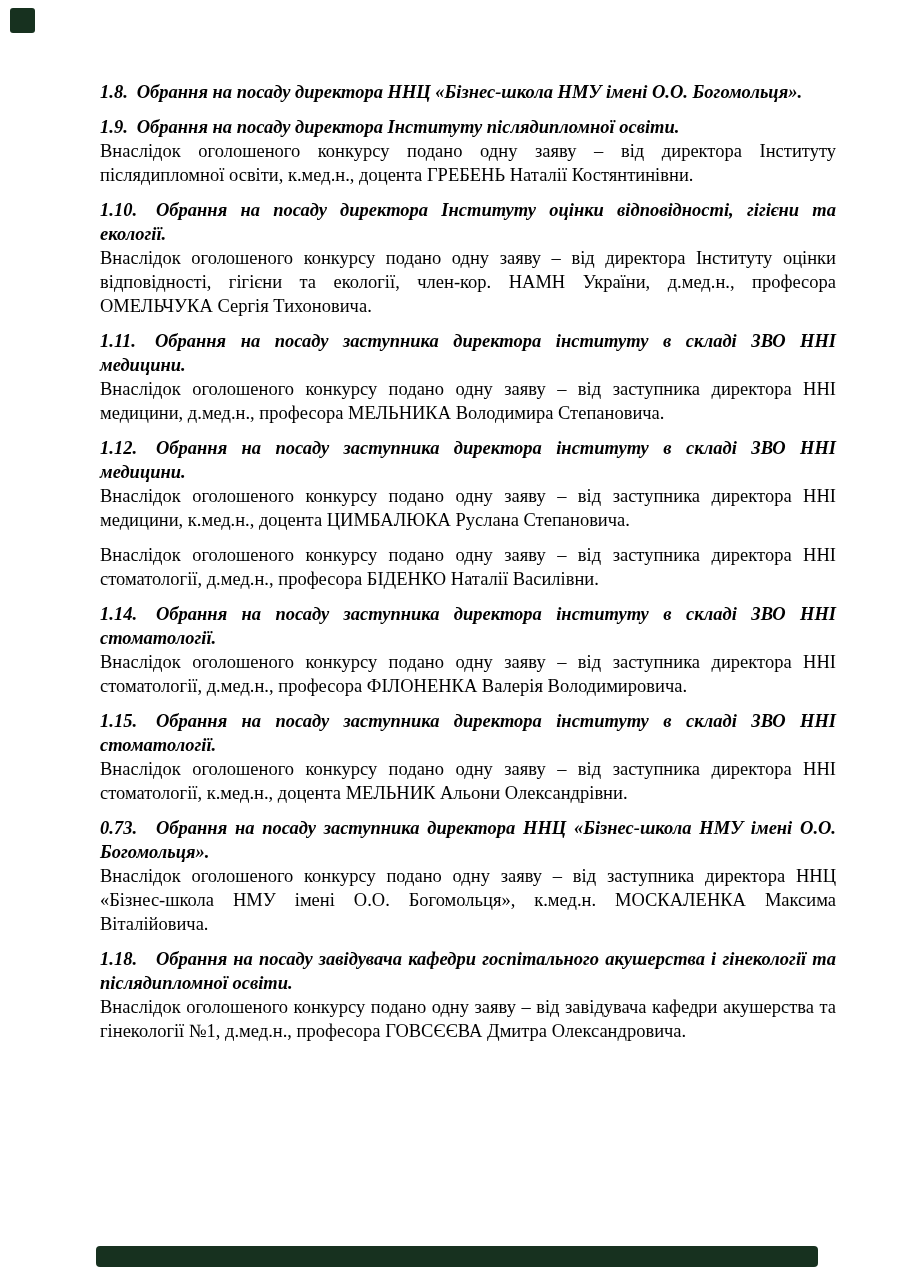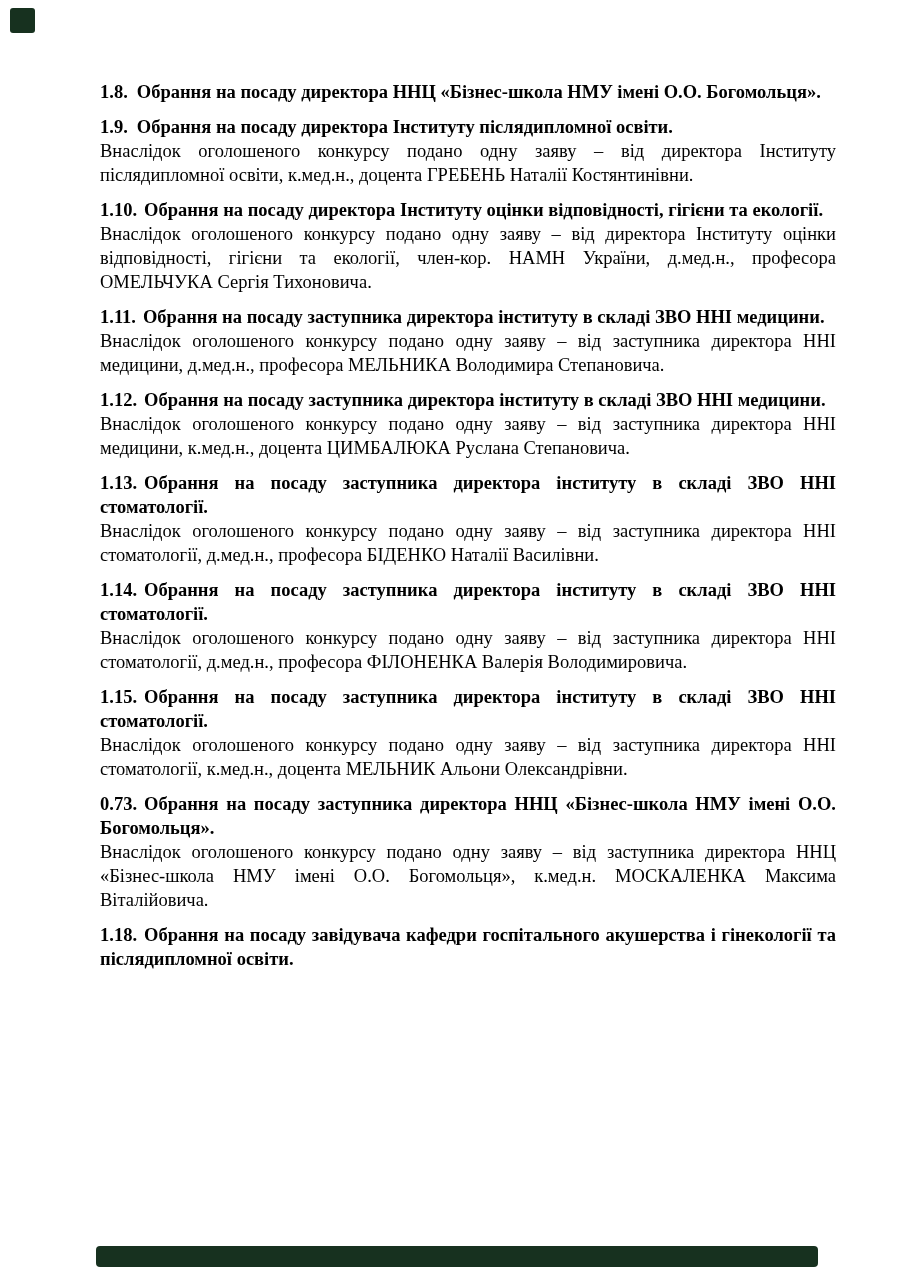--- a/index.html
+++ b/index.html
@@ -26,26 +26,27 @@
     margin: 0 0 11px 0;
   }
   .section p {
     margin: 0;
     font-size: 18.5px;
     line-height: 24px;
     text-align: justify;
   }
   .heading {
     font-weight: bold;
+    font-style: italic;
   }
   .heading .num {
     margin-right: 9px;
   }
   .heading .num.wide {
-    margin-right: 7px;
+    margin-right: 19px;
   }
   
   .scan-square {
     position: absolute;
     left: 10px;
     top: 8px;
     width: 25px;
     height: 25px;
     border-radius: 3px;
   }
@@ -82,21 +83,20 @@
     <p class="heading"><span class="num wide">1.11.</span><span class="title">Обрання на посаду заступника директора інституту в складі ЗВО ННІ медицини.</span></p>
     <p class="body">Внаслідок оголошеного конкурсу подано одну заяву – від заступника директора ННІ медицини, д.мед.н., професора МЕЛЬНИКА Володимира Степановича.</p>
   </section>
 
   <section class="section">
     <p class="heading"><span class="num wide">1.12.</span><span class="title">Обрання на посаду заступника директора інституту в складі ЗВО ННІ медицини.</span></p>
     <p class="body">Внаслідок оголошеного конкурсу подано одну заяву – від заступника директора ННІ медицини, к.мед.н., доцента ЦИМБАЛЮКА Руслана Степановича.</p>
   </section>
 
   <section class="section">
-    <p class="heading"><span class="num wide">1.13.</span><span class="title">Обрання на посаду заступника директора інституту в складі ЗВО ННІ стоматології.</span></p>
     <p class="body">Внаслідок оголошеного конкурсу подано одну заяву – від заступника директора ННІ стоматології, д.мед.н., професора БІДЕНКО Наталії Василівни.</p>
   </section>
 
   <section class="section">
     <p class="heading"><span class="num wide">1.14.</span><span class="title">Обрання на посаду заступника директора інституту в складі ЗВО ННІ стоматології.</span></p>
     <p class="body">Внаслідок оголошеного конкурсу подано одну заяву – від заступника директора ННІ стоматології, д.мед.н., професора ФІЛОНЕНКА Валерія Володимировича.</p>
   </section>
 
   <section class="section">
     <p class="heading"><span class="num wide">1.15.</span><span class="title">Обрання на посаду заступника директора інституту в складі ЗВО ННІ стоматології.</span></p>
@@ -104,16 +104,17 @@
   </section>
 
   <section class="section">
     <p class="heading"><span class="num wide">0.73.</span><span class="title">Обрання на посаду заступника директора ННЦ «Бізнес-школа НМУ імені О.О. Богомольця».</span></p>
     <p class="body">Внаслідок оголошеного конкурсу подано одну заяву – від заступника директора ННЦ «Бізнес-школа НМУ імені О.О. Богомольця», к.мед.н. МОСКАЛЕНКА Максима Віталійовича.</p>
   </section>
 
 
   <section class="section">
     <p class="heading"><span class="num wide">1.18.</span><span class="title">Обрання на посаду завідувача кафедри госпітального акушерства і гінекології та післядипломної освіти.</span></p>
+    <p class="body">Внаслідок оголошеного конкурсу подано одну заяву – від завідувача кафедри акушерства та гінекології №1, д.мед.н., професора ГОВСЄЄВА Дмитра Олександровича.</p>
   </section>
 </main>
   <div class="scan-bar" style="background: rgb(23, 49, 31);"></div>
 </div>
 
 </body></html>

